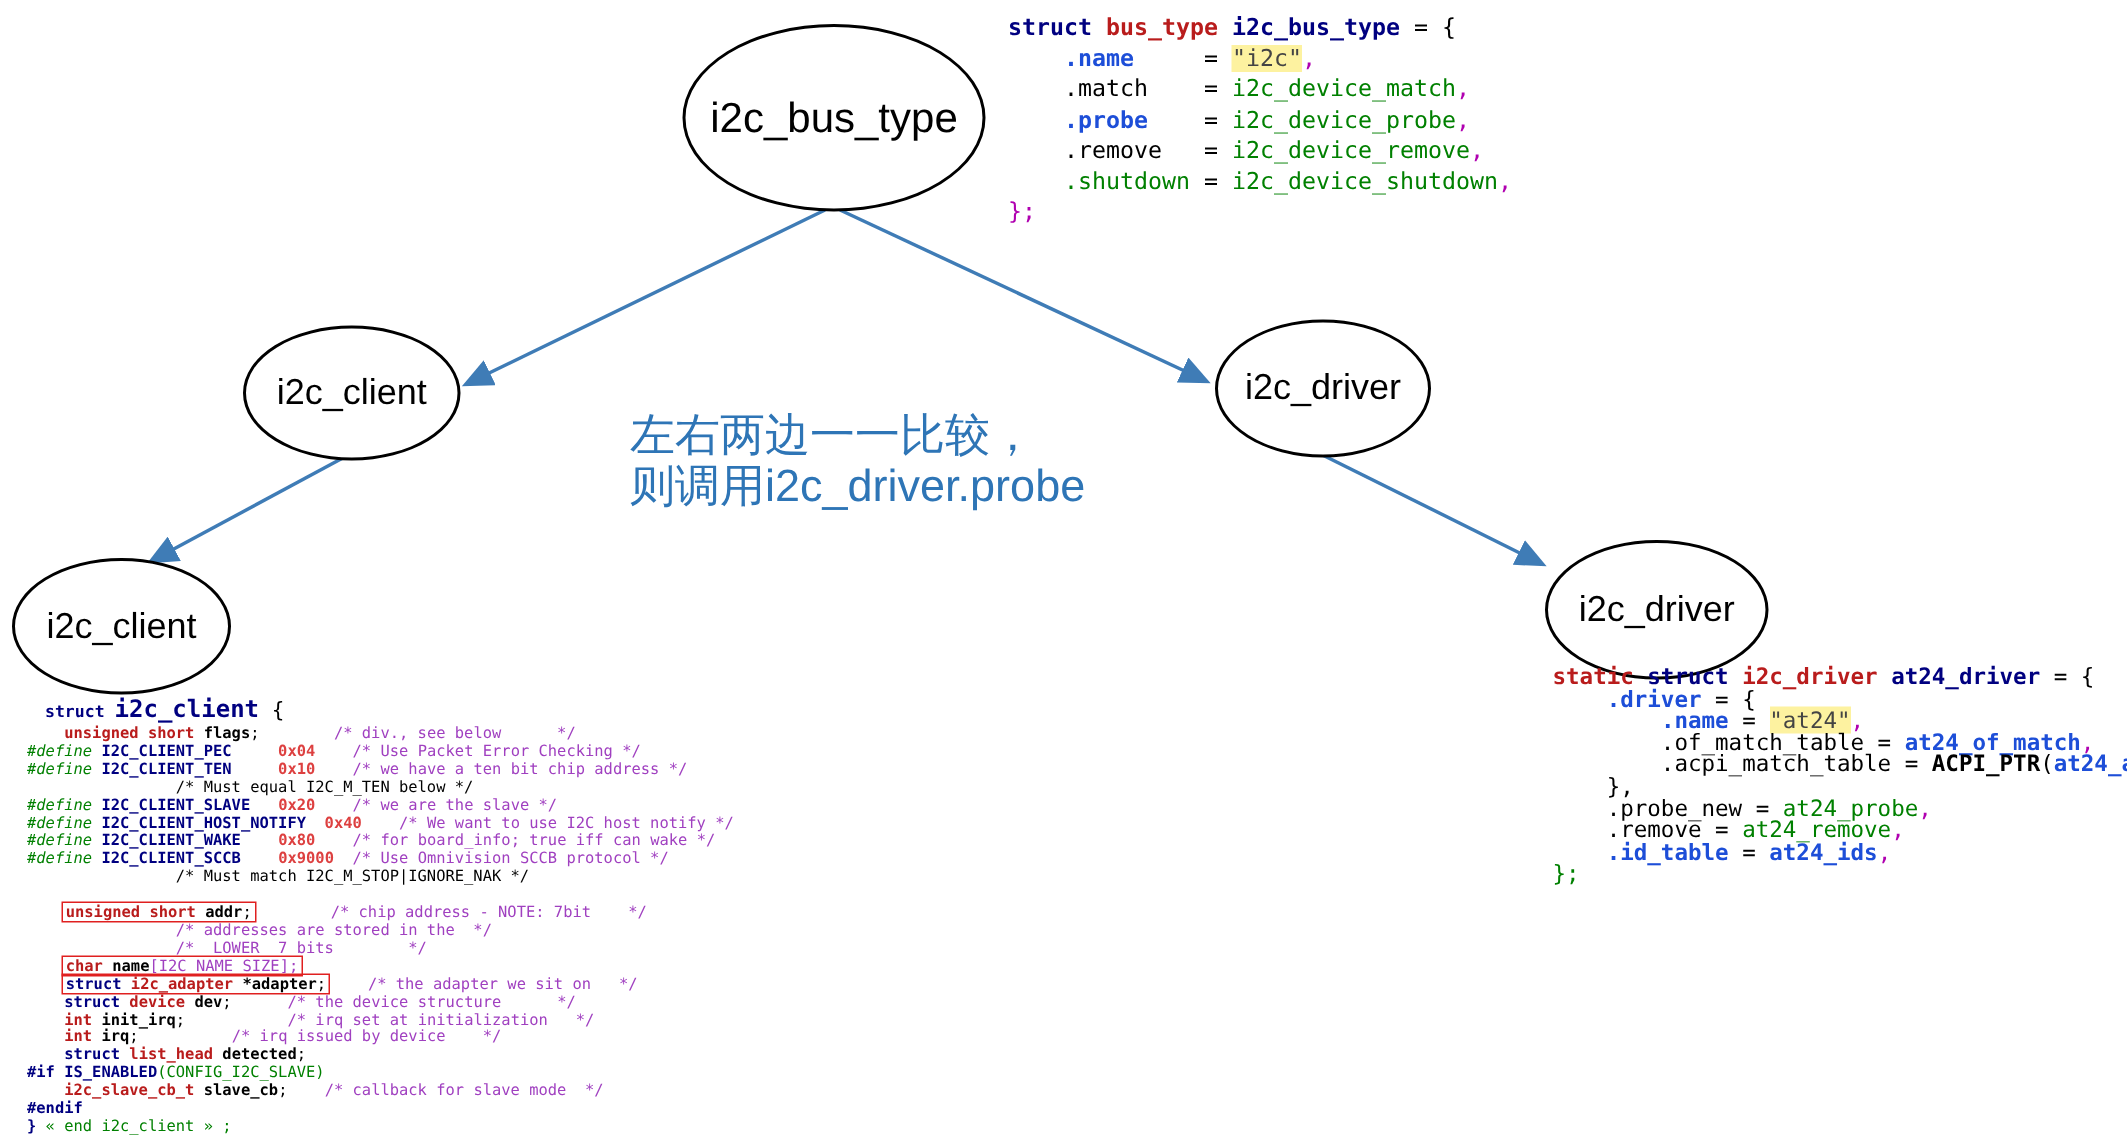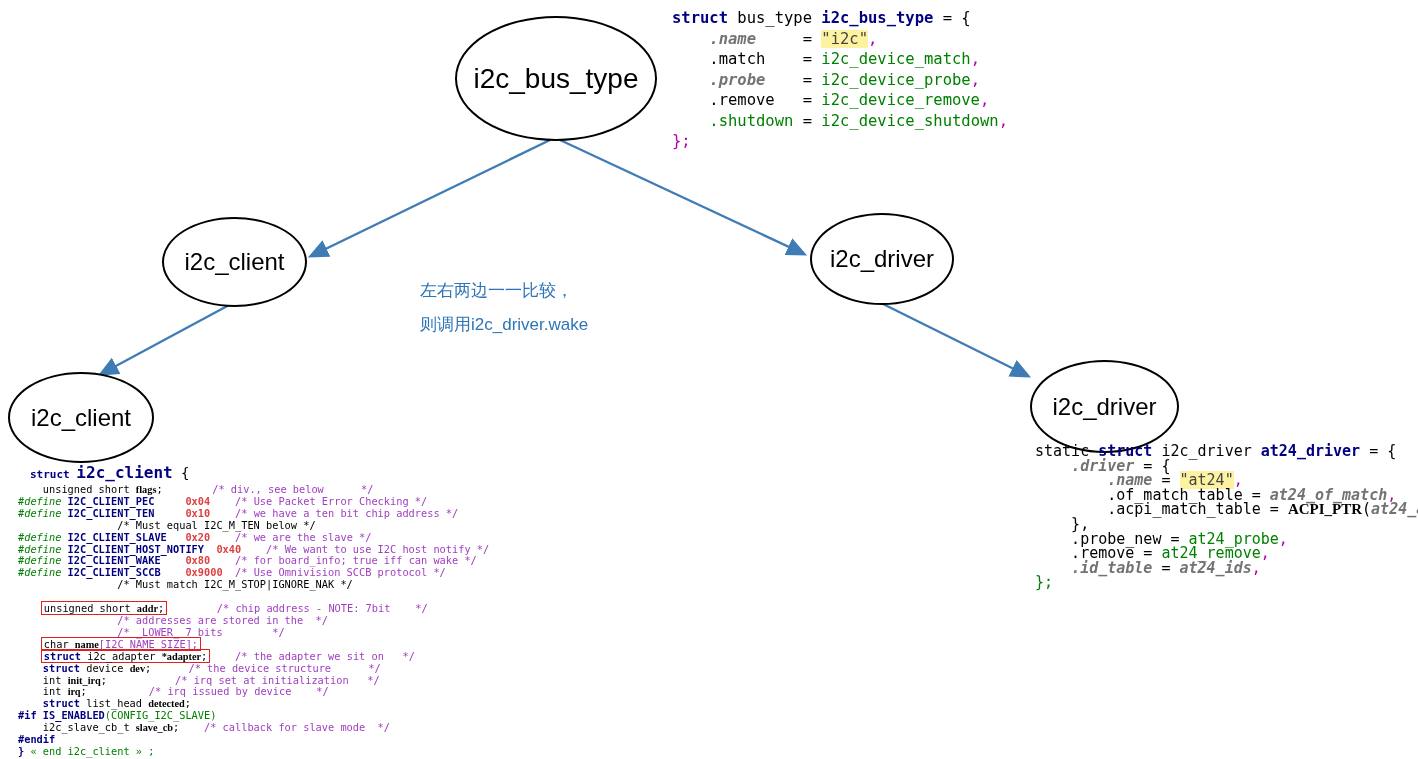--- a/index.html
+++ b/index.html
@@ -10,41 +10,41 @@
         display:flex;align-items:center;justify-content:center;color:#000;z-index:3;}
   .node span{white-space:nowrap;}
   #node-bus{left:455px;top:16px;width:198px;height:121px;font-size:28px;}
   #node-client-mid{left:162px;top:217px;width:141px;height:86px;font-size:24px;}
   #node-driver-mid{left:810px;top:213px;width:140px;height:88px;font-size:24px;}
   #node-client-bot{left:8px;top:372px;width:142px;height:87px;font-size:24px;}
   #node-driver-bot{left:1030px;top:360px;width:145px;height:89px;font-size:24px;}
   
   #arrows{position:absolute;left:0;top:0;width:1418px;height:759px;z-index:2;}
   
-  #annotation{position:absolute;left:420px;top:274px;font-size:17px;line-height:34px;
+  #annotation{position:absolute;left:420px;top:274px;font-size:30px;line-height:34px;
               color:#2e75b6;z-index:4;}
   
   .code{position:absolute;font-family:"DejaVu Sans Mono","Liberation Mono",monospace;
         white-space:pre;z-index:4;color:#000;}
   #code-bus{left:672px;top:8px;font-size:15.5px;line-height:20.5px;font-weight:500;}
   #code-client{left:18px;top:464px;font-size:10.3px;line-height:11.9px;}
   #code-driver{left:1035px;top:444px;font-size:15px;line-height:14.6px;}
   .l-head{line-height:18px;font-size:11px;margin-left:12px;}
   .c-kw{color:#000080;font-weight:bold;}
   .c-kwh{color:#000080;font-weight:bold;font-size:11px;}
   .c-idh{color:#000080;font-weight:bold;font-size:16px;}
   .c-plh{color:#000;font-size:14px;}
-  .c-typ{color:#000000;}
+  .c-typ{color:#b91c1c;font-weight:bold;}
   .c-grn{color:#008000;margin-top:32px;}
   .c-id{color:#000080;font-weight:bold;}
-  .c-nm{color:#000;font-weight:bold;font-family:Liberation Serif, serif;}
+  .c-nm{color:#000;font-weight:bold;}
   .c-num{color:#dd4040;font-weight:bold;}
   .c-cmt{color:#a040c0;}
   .c-pp{color:#008000;font-style:italic;}
-  .c-pit{color:#737373;font-weight:bold;font-style:italic;}
+  .c-pit{color:#1d4ed8;font-weight:bold;}
   .c-gb{color:#008000;font-weight:normal;}
   .c-pu{color:#b000b0;}
   .c-pl{color:#000;}
   .c-str{color:#444;background:#fdf2a0;}
   .redbox{border:1.3px solid #e02020;padding:0 2px;margin-left:-2px;}
 </style>
 </head>
 <body>
 
 <div id="stage">
@@ -74,21 +74,21 @@
   </div>
   <div class="node" id="node-client-bot">
     <span>i2c_client</span>
   </div>
   <div class="node" id="node-driver-bot">
     <span>i2c_driver</span>
   </div>
 
   <div id="annotation">
     <div>左右两边一一比较，</div>
-    <div>则调用i2c_driver.wake</div>
+    <div>则调用i2c_driver.probe</div>
   </div>
 
   <div class="code" id="code-bus"><div><span class="c-kw">struct</span><span class="c-pl"> </span><span class="c-typ">bus_type</span><span class="c-pl"> </span><span class="c-id">i2c_bus_type</span><span class="c-pl"> = {</span></div><div><span class="c-pl">    </span><span class="c-pit">.name</span><span class="c-pl">     = </span><span class="c-str">"i2c"</span><span class="c-pu">,</span></div><div><span class="c-pl">    .match    = </span><span class="c-gb">i2c_device_match</span><span class="c-pu">,</span></div><div><span class="c-pl">    </span><span class="c-pit">.probe</span><span class="c-pl">    = </span><span class="c-gb">i2c_device_probe</span><span class="c-pu">,</span></div><div><span class="c-pl">    .remove   = </span><span class="c-gb">i2c_device_remove</span><span class="c-pu">,</span></div><div><span class="c-pl">    </span><span class="c-grn">.shutdown</span><span class="c-pl"> = </span><span class="c-gb">i2c_device_shutdown</span><span class="c-pu">,</span></div><div><span class="c-pu">};</span></div></div>
 
   <div class="code" id="code-client"><div class="l-head"><span class="c-kwh">struct </span><span class="c-idh">i2c_client</span><span class="c-plh"> {</span></div><div><span class="c-pl">    </span><span class="c-typ">unsigned short</span><span class="c-pl"> </span><span class="c-nm">flags</span><span class="c-pl">;        </span><span class="c-cmt">/* div., see below      */</span></div><div><span class="c-pp">#define</span><span class="c-pl"> </span><span class="c-id">I2C_CLIENT_PEC</span><span class="c-pl">     </span><span class="c-num">0x04</span><span class="c-pl">    </span><span class="c-cmt">/* Use Packet Error Checking */</span></div><div><span class="c-pp">#define</span><span class="c-pl"> </span><span class="c-id">I2C_CLIENT_TEN</span><span class="c-pl">     </span><span class="c-num">0x10</span><span class="c-pl">    </span><span class="c-cmt">/* we have a ten bit chip address */</span></div><div><span class="c-pl">                </span><span class="c-pl">/* Must equal I2C_M_TEN below */</span></div><div><span class="c-pp">#define</span><span class="c-pl"> </span><span class="c-id">I2C_CLIENT_SLAVE</span><span class="c-pl">   </span><span class="c-num">0x20</span><span class="c-pl">    </span><span class="c-cmt">/* we are the slave */</span></div><div><span class="c-pp">#define</span><span class="c-pl"> </span><span class="c-id">I2C_CLIENT_HOST_NOTIFY</span><span class="c-pl">  </span><span class="c-num">0x40</span><span class="c-pl">    </span><span class="c-cmt">/* We want to use I2C host notify */</span></div><div><span class="c-pp">#define</span><span class="c-pl"> </span><span class="c-id">I2C_CLIENT_WAKE</span><span class="c-pl">    </span><span class="c-num">0x80</span><span class="c-pl">    </span><span class="c-cmt">/* for board_info; true iff can wake */</span></div><div><span class="c-pp">#define</span><span class="c-pl"> </span><span class="c-id">I2C_CLIENT_SCCB</span><span class="c-pl">    </span><span class="c-num">0x9000</span><span class="c-pl">  </span><span class="c-cmt">/* Use Omnivision SCCB protocol */</span></div><div><span class="c-pl">                </span><span class="c-pl">/* Must match I2C_M_STOP|IGNORE_NAK */</span></div><div><span class="c-pl"> </span></div><div><span class="c-pl">    </span><span class="redbox"><span class="c-typ">unsigned short</span><span class="c-pl"> </span><span class="c-nm">addr</span><span class="c-pl">;</span></span><span class="c-pl">        </span><span class="c-cmt">/* chip address - NOTE: 7bit    */</span></div><div><span class="c-pl">                </span><span class="c-cmt">/* addresses are stored in the  */</span></div><div><span class="c-pl">                </span><span class="c-cmt">/* _LOWER_ 7 bits        */</span></div><div><span class="c-pl">    </span><span class="redbox"><span class="c-typ">char</span><span class="c-pl"> </span><span class="c-nm">name</span><span class="c-cmt">[I2C_NAME_SIZE];</span></span></div><div><span class="c-pl">    </span><span class="redbox"><span class="c-kw">struct</span><span class="c-pl"> </span><span class="c-typ">i2c_adapter</span><span class="c-pl"> </span><span class="c-nm">*adapter</span><span class="c-pl">;</span></span><span class="c-pl">    </span><span class="c-cmt">/* the adapter we sit on   */</span></div><div><span class="c-pl">    </span><span class="c-kw">struct</span><span class="c-pl"> </span><span class="c-typ">device</span><span class="c-pl"> </span><span class="c-nm">dev</span><span class="c-pl">;      </span><span class="c-cmt">/* the device structure      */</span></div><div><span class="c-pl">    </span><span class="c-typ">int</span><span class="c-pl"> </span><span class="c-nm">init_irq</span><span class="c-pl">;           </span><span class="c-cmt">/* irq set at initialization   */</span></div><div><span class="c-pl">    </span><span class="c-typ">int</span><span class="c-pl"> </span><span class="c-nm">irq</span><span class="c-pl">;          </span><span class="c-cmt">/* irq issued by device    */</span></div><div><span class="c-pl">    </span><span class="c-kw">struct</span><span class="c-pl"> </span><span class="c-typ">list_head</span><span class="c-pl"> </span><span class="c-nm">detected</span><span class="c-pl">;</span></div><div><span class="c-kw">#if IS_ENABLED</span><span class="c-grn">(CONFIG_I2C_SLAVE)</span></div><div><span class="c-pl">    </span><span class="c-typ">i2c_slave_cb_t</span><span class="c-pl"> </span><span class="c-nm">slave_cb</span><span class="c-pl">;    </span><span class="c-cmt">/* callback for slave mode  */</span></div><div><span class="c-kw">#endif</span></div><div><span class="c-kw">} </span><span class="c-grn">« end i2c_client » ;</span></div></div>
 
   <div class="code" id="code-driver"><div><span class="c-typ">static</span><span class="c-pl"> </span><span class="c-kw">struct</span><span class="c-pl"> </span><span class="c-typ">i2c_driver</span><span class="c-pl"> </span><span class="c-id">at24_driver</span><span class="c-pl"> = {</span></div><div><span class="c-pl">    </span><span class="c-pit">.driver</span><span class="c-pl"> = {</span></div><div><span class="c-pl">        </span><span class="c-pit">.name</span><span class="c-pl"> = </span><span class="c-str">"at24"</span><span class="c-pu">,</span></div><div><span class="c-pl">        .of_match_table = </span><span class="c-pit">at24_of_match</span><span class="c-pu">,</span></div><div><span class="c-pl">        .acpi_match_table = </span><span class="c-nm">ACPI_PTR</span><span class="c-pl">(</span><span class="c-pit">at24_acpi_ids</span><span class="c-pl">)</span><span class="c-pu">,</span></div><div><span class="c-pl">    },</span></div><div><span class="c-pl">    .probe_new = </span><span class="c-gb">at24_probe</span><span class="c-pu">,</span></div><div><span class="c-pl">    .remove = </span><span class="c-gb">at24_remove</span><span class="c-pu">,</span></div><div><span class="c-pl">    </span><span class="c-pit">.id_table</span><span class="c-pl"> = </span><span class="c-pit">at24_ids</span><span class="c-pu">,</span></div><div><span class="c-grn">};</span></div></div>
 
 </div>
 

